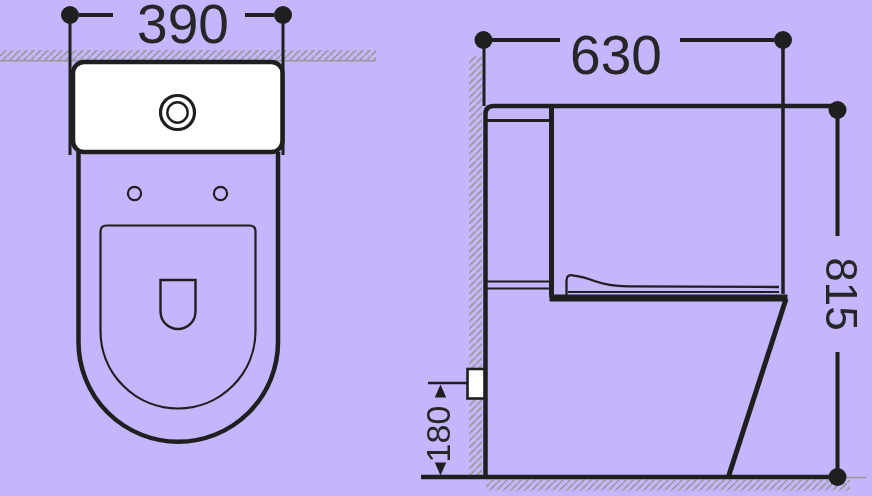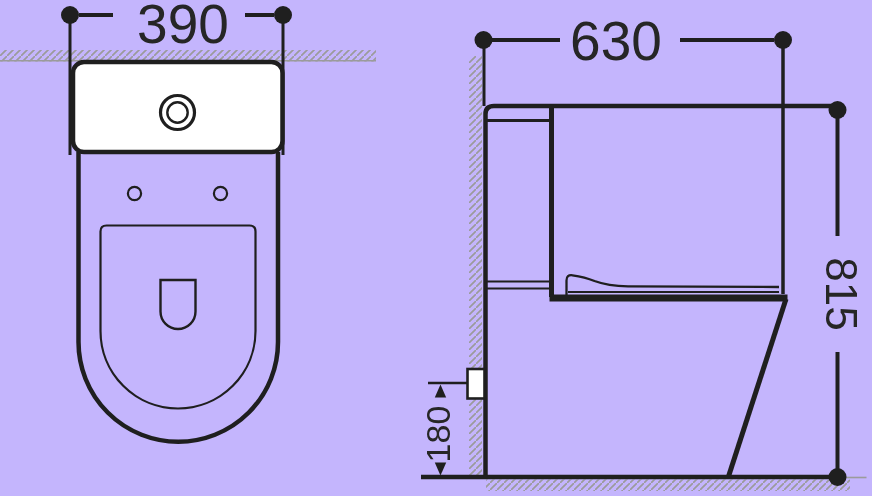--- a/index.html
+++ b/index.html
@@ -7,21 +7,21 @@
     position:relative;width:872px;height:496px;background:#c4b5fd;
     font-family:"Liberation Sans", sans-serif;overflow:hidden;
   }
   .stage svg{position:absolute;left:0;top:0;}
   .dim-label{
     position:absolute;display:flex;align-items:center;justify-content:center;
     color:#262626;letter-spacing:0px;white-space:nowrap;user-select:none;
     background:transparent;line-height:1;
   }
   .lbl-390{left:113px;top:-6px;width:140px;height:60px;font-size:55px;}
-  .lbl-630{left:546px;top:11px;width:140px;height:60px;font-size:55px;}
+  .lbl-630{left:546px;top:25px;width:140px;height:60px;font-size:55px;}
   .lbl-815{left:781px;top:269px;width:120px;height:50px;font-size:44px;transform:rotate(90deg);}
   .lbl-180{left:388px;top:414px;width:100px;height:40px;font-size:34px;transform:rotate(-90deg);}
 </style>
 </head>
 <body>
 
 <div class="stage">
 
   <svg width="872" height="496" viewBox="0 0 872 496">
     <defs>

